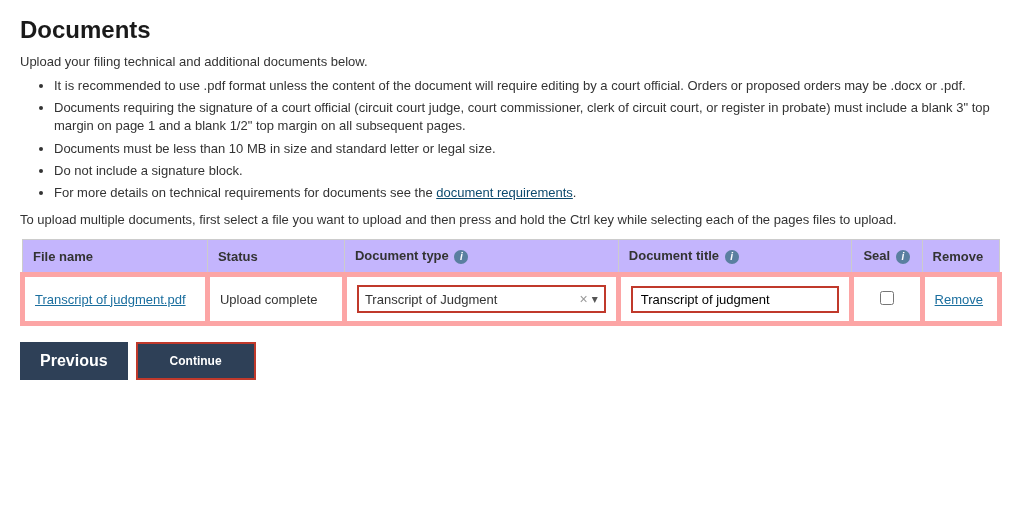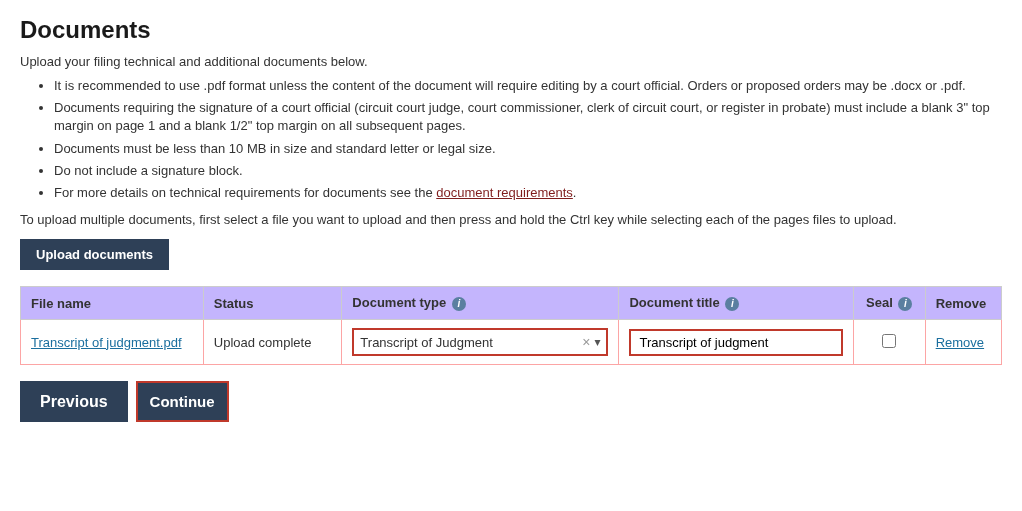--- a/index.html
+++ b/index.html
@@ -28,21 +28,21 @@
     .bullet-list {
       margin-left: 34px;
       margin-bottom: 10px;
     }
     .bullet-list li {
       margin-bottom: 4px;
       font-size: 13px;
       line-height: 1.4;
     }
     .link {
-      color: #7f1d1d;
+      color: #0c4a6e;
       text-decoration: underline;
       cursor: pointer;
     }
     .ctrl-notice {
       font-size: 13px;
       margin-bottom: 12px;
     }
     .upload-btn {
       background-color: #2e4057;
       color: #fff;
@@ -61,21 +61,21 @@
     th {
       background-color: #c4b5fd;
       text-align: left;
       padding: 8px 10px;
       font-size: 13px;
       font-weight: bold;
       border: 1px solid #ccc;
     }
     td {
       padding: 8px 10px;
-      border: 1px solid #fca5a5;
+      border: 5px solid #fca5a5;
       font-size: 13px;
       vertical-align: middle;
     }
     .file-link {
       color: #1a6e9e;
       text-decoration: underline;
       cursor: pointer;
     }
     .remove-link {
       color: #1a6e9e;
@@ -150,22 +150,22 @@
       border: none;
       padding: 10px 20px;
       font-size: 16px;
       cursor: pointer;
       font-weight: bold;
     }
     .btn-continue {
       background-color: #2e4057;
       color: #fff;
       border: 2px solid #c0392b;
-      padding: 10px 12px;
-      font-size: 15px;
+      padding: 10px 32px;
+      font-size: 12px;
       cursor: pointer;
       font-weight: bold;
     }
     .th-seal {
       text-align: center;
       min-width: 55px;
     }
     .th-remove {
       min-width: 70px;
     }
@@ -195,21 +195,20 @@
     <li>Documents must be less than 10 MB in size and standard letter or legal size.</li>
     <li>Do not include a signature block.</li>
     <li>
       <span>For more details on technical requirements for documents see the</span>
       <a class="link">document requirements</a>.
     </li>
   </ul>
 
   <p class="ctrl-notice">To upload multiple documents, first select a file you want to upload and then press and hold the Ctrl key while selecting each of the pages files to upload.</p>
 
-  <button class="upload-btn">Upload documents</button>
 
   <table>
     <thead>
       <tr>
         <th class="th-filename">
           <span>File name</span>
         </th>
         <th class="th-status">
           <span>Status</span>
         </th>

